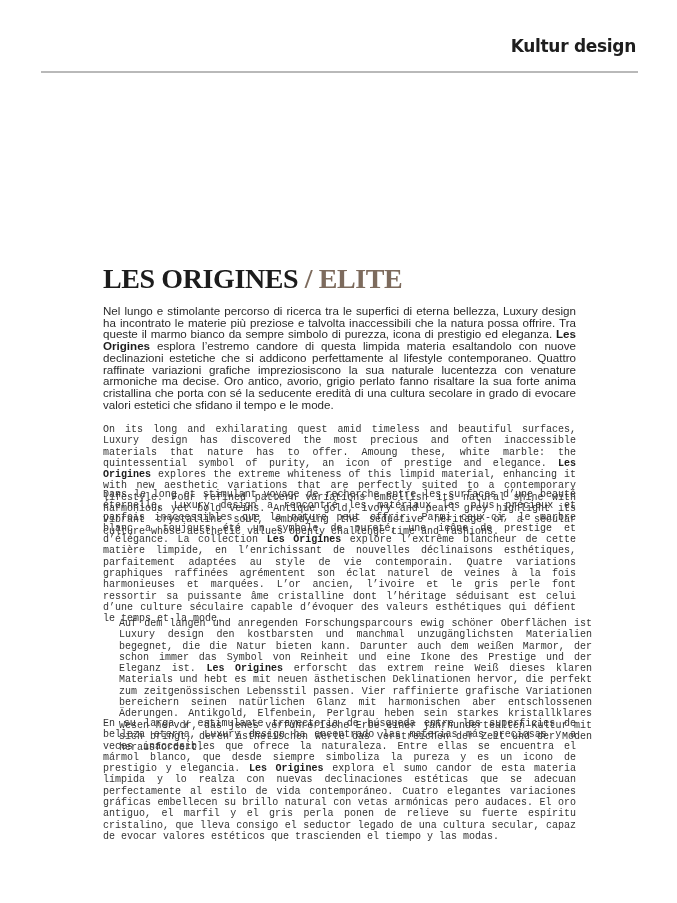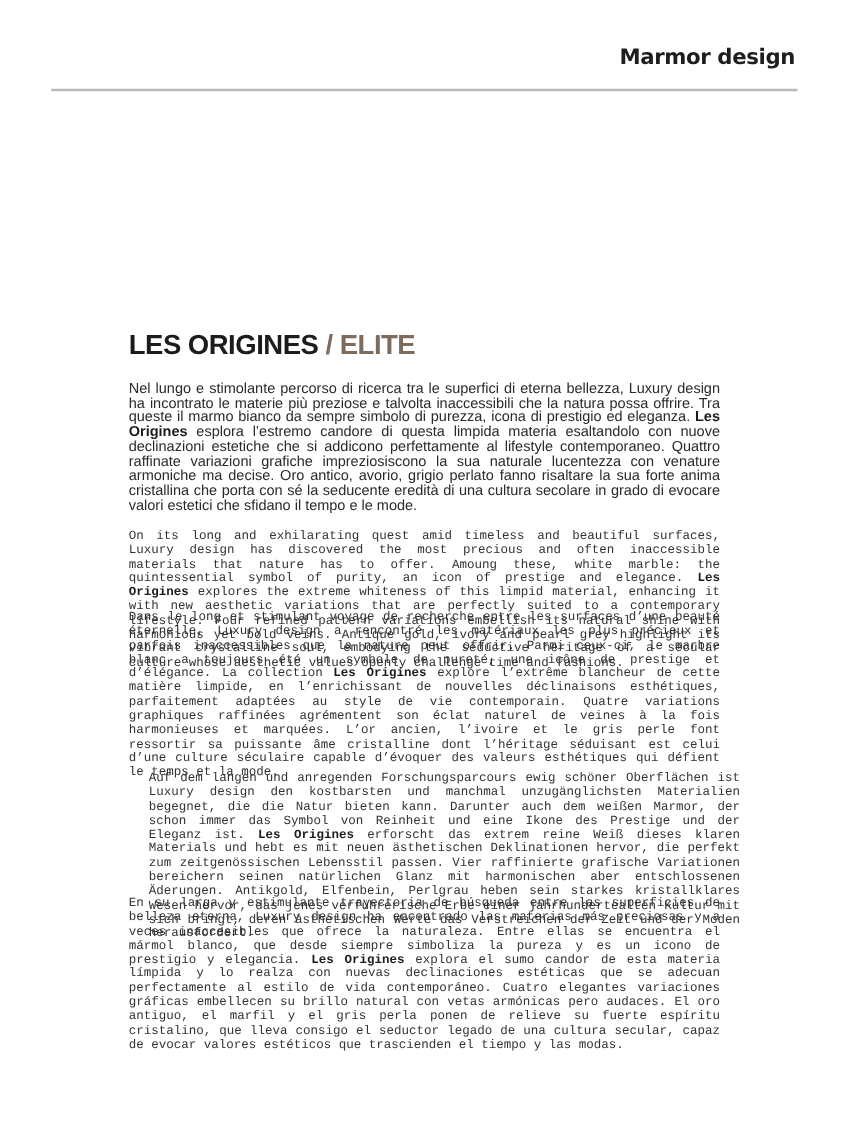--- a/index.html
+++ b/index.html
@@ -10,21 +10,21 @@
   .brand {
     position: absolute; top: 36px; right: 41px;
     font-family: "DejaVu Sans", sans-serif; font-weight: bold; font-size: 17px; color: #1e1e1e;
     letter-spacing: -0.3px;
   }
   .rule {
     position: absolute; top: 71px; left: 41px; width: 597px; height: 2px; background: #b9b9b9;
   }
   .title {
     position: absolute; top: 263px; left: 103px;
-    font-family: Liberation Sans, sans-serif; font-weight: bold; font-size: 22px;
+    font-family: Liberation Serif, serif; font-weight: bold; font-size: 28px;
     color: #1c1c1c; letter-spacing: -0.4px; white-space: nowrap;
   }
   .title .accent { color: #7d6b5d; }
   .lead {
     position: absolute; top: 305px; left: 103px; width: 473px;
     font-family: "Liberation Sans", sans-serif; font-size: 11.6px; line-height: 11.7px;
     text-align: justify; color: #2a2a2a; margin: 0;
   }
   .para {
     position: absolute; left: 103px; width: 473px;
@@ -33,21 +33,21 @@
   }
   .para b, .lead b { color: #1c1c1c; }
   #p-en { top: 424px; }
   #p-fr { top: 489px; }
   #p-de { top: 618px; margin-left: 16px; }
   #p-es { top: 718px; }
 </style>
 </head>
 <body>
 
-<div class="brand">Marmor design</div>
+<div class="brand">Kultur design</div>
 <div class="rule"></div>
 
 <h1 class="title" style="margin:0;"><span>LES ORIGINES</span><span class="accent"> / </span><span class="accent">ELITE</span></h1>
 
 <p class="lead"><span>Nel lungo e stimolante percorso di ricerca tra le superfici di eterna bellezza, Luxury design ha incontrato le materie più preziose e talvolta inaccessibili che la natura possa offrire. Tra queste il marmo bianco da sempre simbolo di purezza, icona di prestigio ed eleganza. </span><b>Les Origines</b><span> esplora l’estremo candore di questa limpida materia esaltandolo con nuove declinazioni estetiche che si addicono perfettamente al lifestyle contemporaneo. Quattro raffinate variazioni grafiche impreziosiscono la sua naturale lucentezza con venature armoniche ma decise. Oro antico, avorio, grigio perlato fanno risaltare la sua forte anima cristallina che porta con sé la seducente eredità di una cultura secolare in grado di evocare valori estetici che sfidano il tempo e le mode.</span></p>
 
 <p class="para" id="p-en"><span>On its long and exhilarating quest amid timeless and beautiful surfaces, Luxury design has discovered the most precious and often inaccessible materials that nature has to offer. Amoung these, white marble: the quintessential symbol of purity, an icon of prestige and elegance. </span><b>Les Origines</b><span> explores the extreme whiteness of this limpid material, enhancing it with new aesthetic variations that are perfectly suited to a contemporary lifestyle. Four refined pattern variations embellish its natural shine with harmonious yet bold veins. Antique gold, ivory and pearl grey highlight its vibrant crystalline soul, embodying the seductive heritage of a secular culture whose aesthetic values openly challenge time and fashions.</span></p>
 
 <p class="para" id="p-fr"><span>Dans le long et stimulant voyage de recherche entre les surfaces d’une beauté éternelle, Luxury design a rencontré les matériaux les plus précieux et parfois inaccessibles que la nature peut offrir. Parmi ceux-ci, le marbre blanc a toujours été un symbole de pureté, une icône de prestige et d’élégance. La collection </span><b>Les Origines</b><span> explore l’extrême blancheur de cette matière limpide, en l’enrichissant de nouvelles déclinaisons esthétiques, parfaitement adaptées au style de vie contemporain. Quatre variations graphiques raffinées agrémentent son éclat naturel de veines à la fois harmonieuses et marquées. L’or ancien, l’ivoire et le gris perle font ressortir sa puissante âme cristalline dont l’héritage séduisant est celui d’une culture séculaire capable d’évoquer des valeurs esthétiques qui défient le temps et la mode.</span></p>
 

